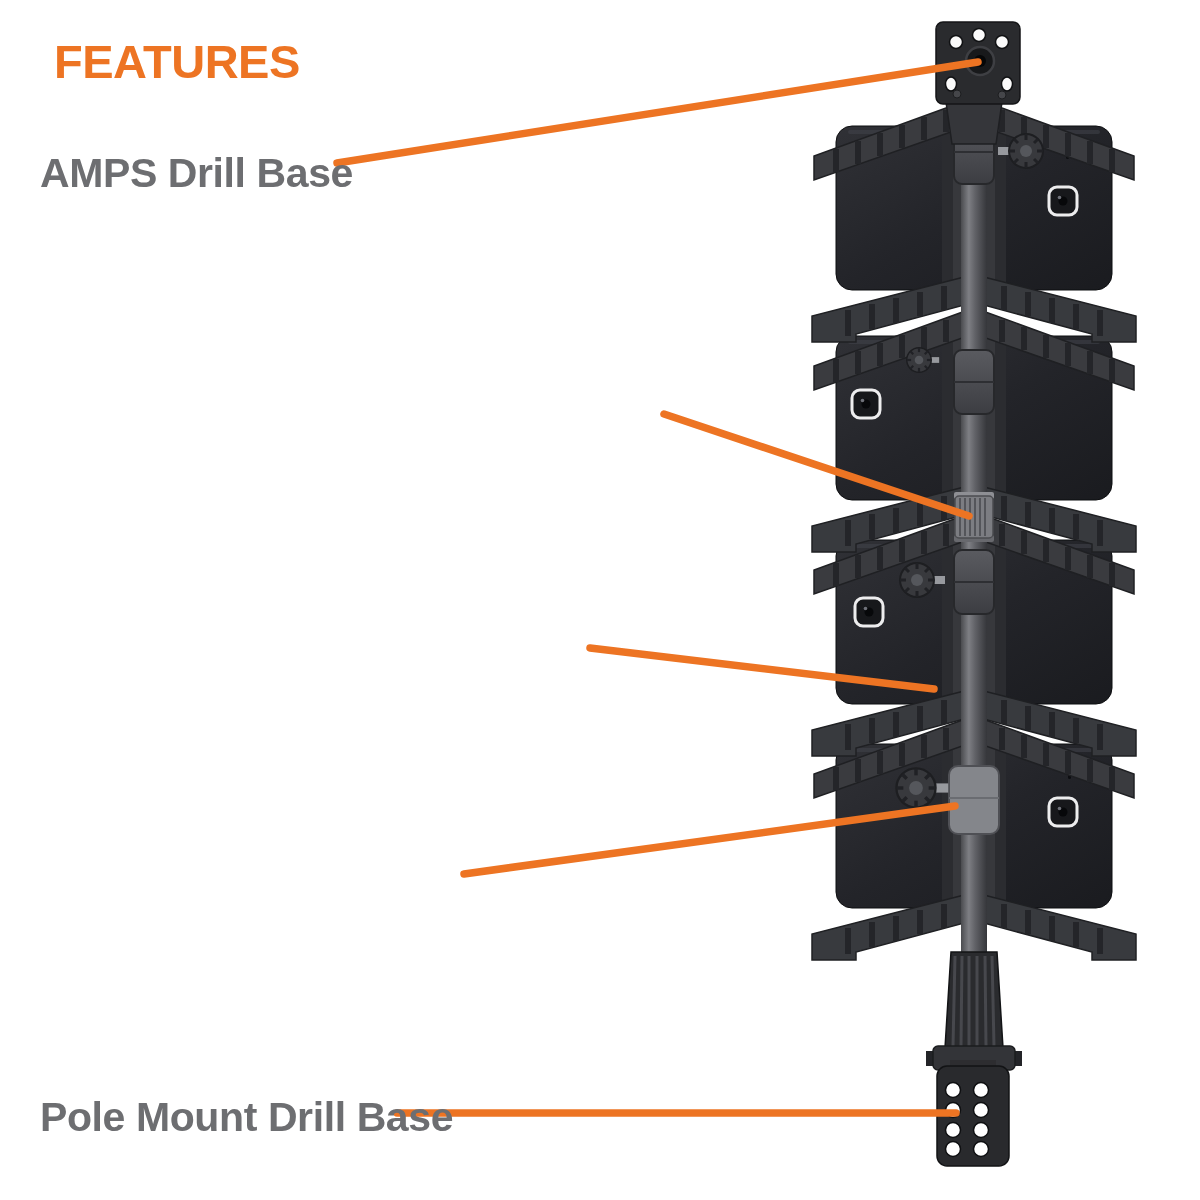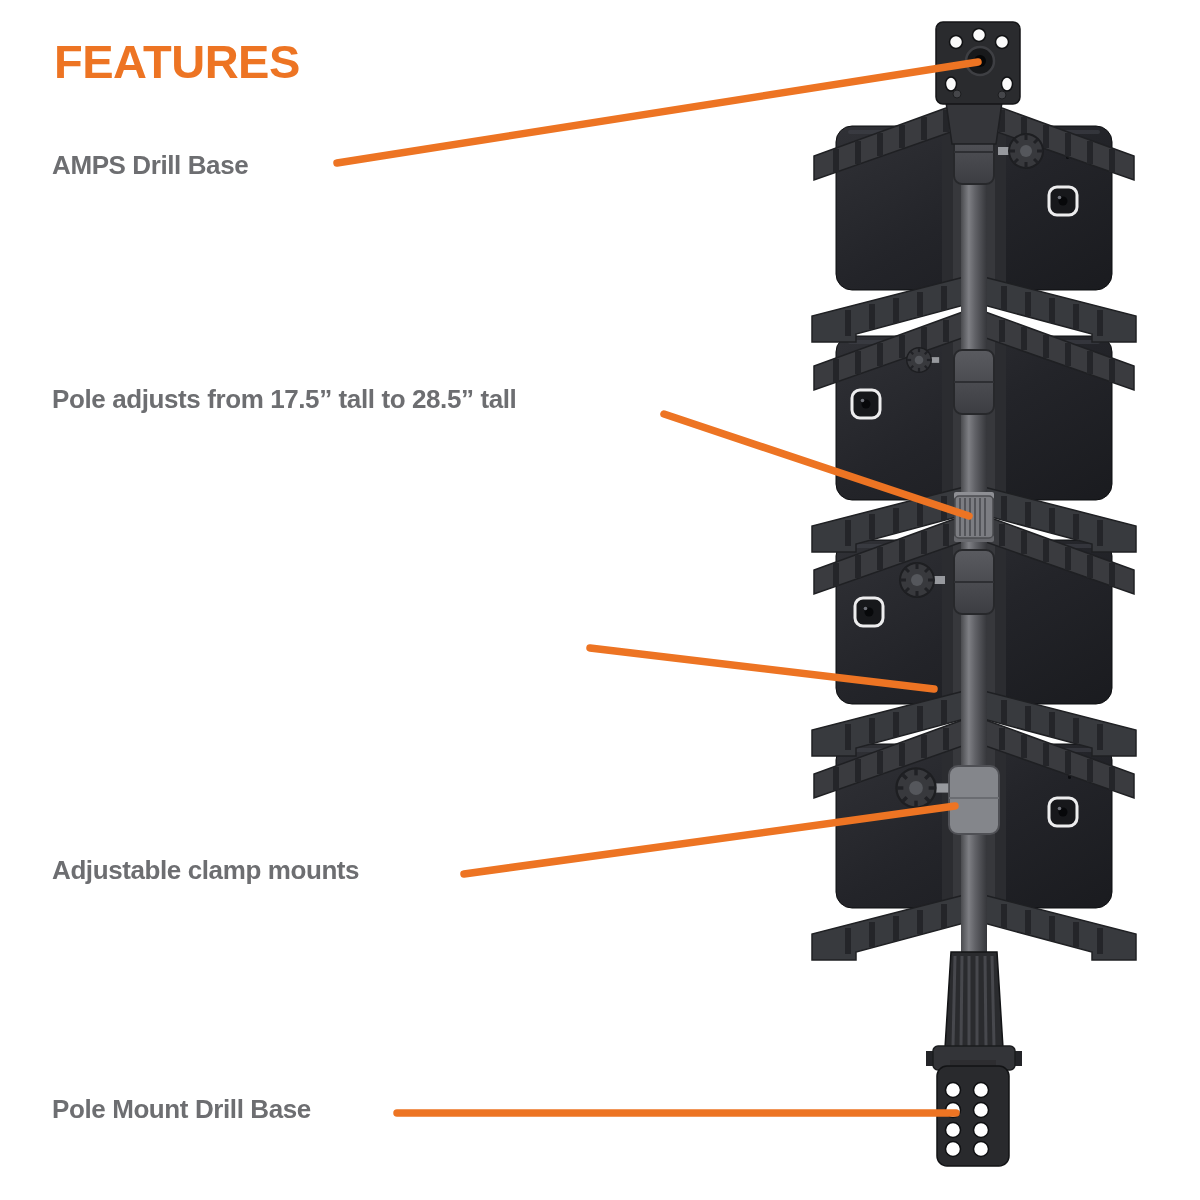--- a/index.html
+++ b/index.html
@@ -9,22 +9,22 @@
     position:relative;overflow:hidden;
   }
   .canvas{position:absolute;inset:0;width:1200px;height:944px;}
   .art{position:absolute;left:0;top:0;width:1200px;height:1200px;}
   .title{
     position:absolute;left:54px;top:34px;
     font-size:47px;font-weight:700;letter-spacing:-0.5px;
     color:#ED7423;white-space:nowrap;
   }
   .feat{
-    position:absolute;left:52px;
-    font-size:26px;font-weight:700;letter-spacing:-0.4px;
+    position:absolute;left:40px;
+    font-size:41px;font-weight:700;letter-spacing:-0.4px;
     color:#6D6E71;white-space:nowrap;
   }
   .feat.f1{top:150px;}
   .feat.f2{top:384px;}
   .feat.f3{top:624px;}
   .feat.f4{top:855px;}
   .feat.f5{top:1094px;text-align:center;}
 </style>
 </head>
 <body>
@@ -202,17 +202,15 @@
       <line x1="337" y1="163" x2="978" y2="62"></line>
       <line x1="664" y1="414" x2="969" y2="516"></line>
       <line x1="590" y1="648" x2="934" y2="689"></line>
       <line x1="464" y1="874" x2="955" y2="806"></line>
       <line x1="397" y1="1113" x2="956" y2="1113"></line>
     </g>
   </svg>
 
   <div class="title">FEATURES</div>
   <div class="feat f1">AMPS Drill Base</div>
-  <div class="feat f2">Pole adjusts from 17.5” tall to 28.5” tall</div>
-  <div class="feat f4">Adjustable clamp mounts</div>
   <div class="feat f5">Pole Mount Drill Base</div>
 
 </div>
 
 </body></html>

